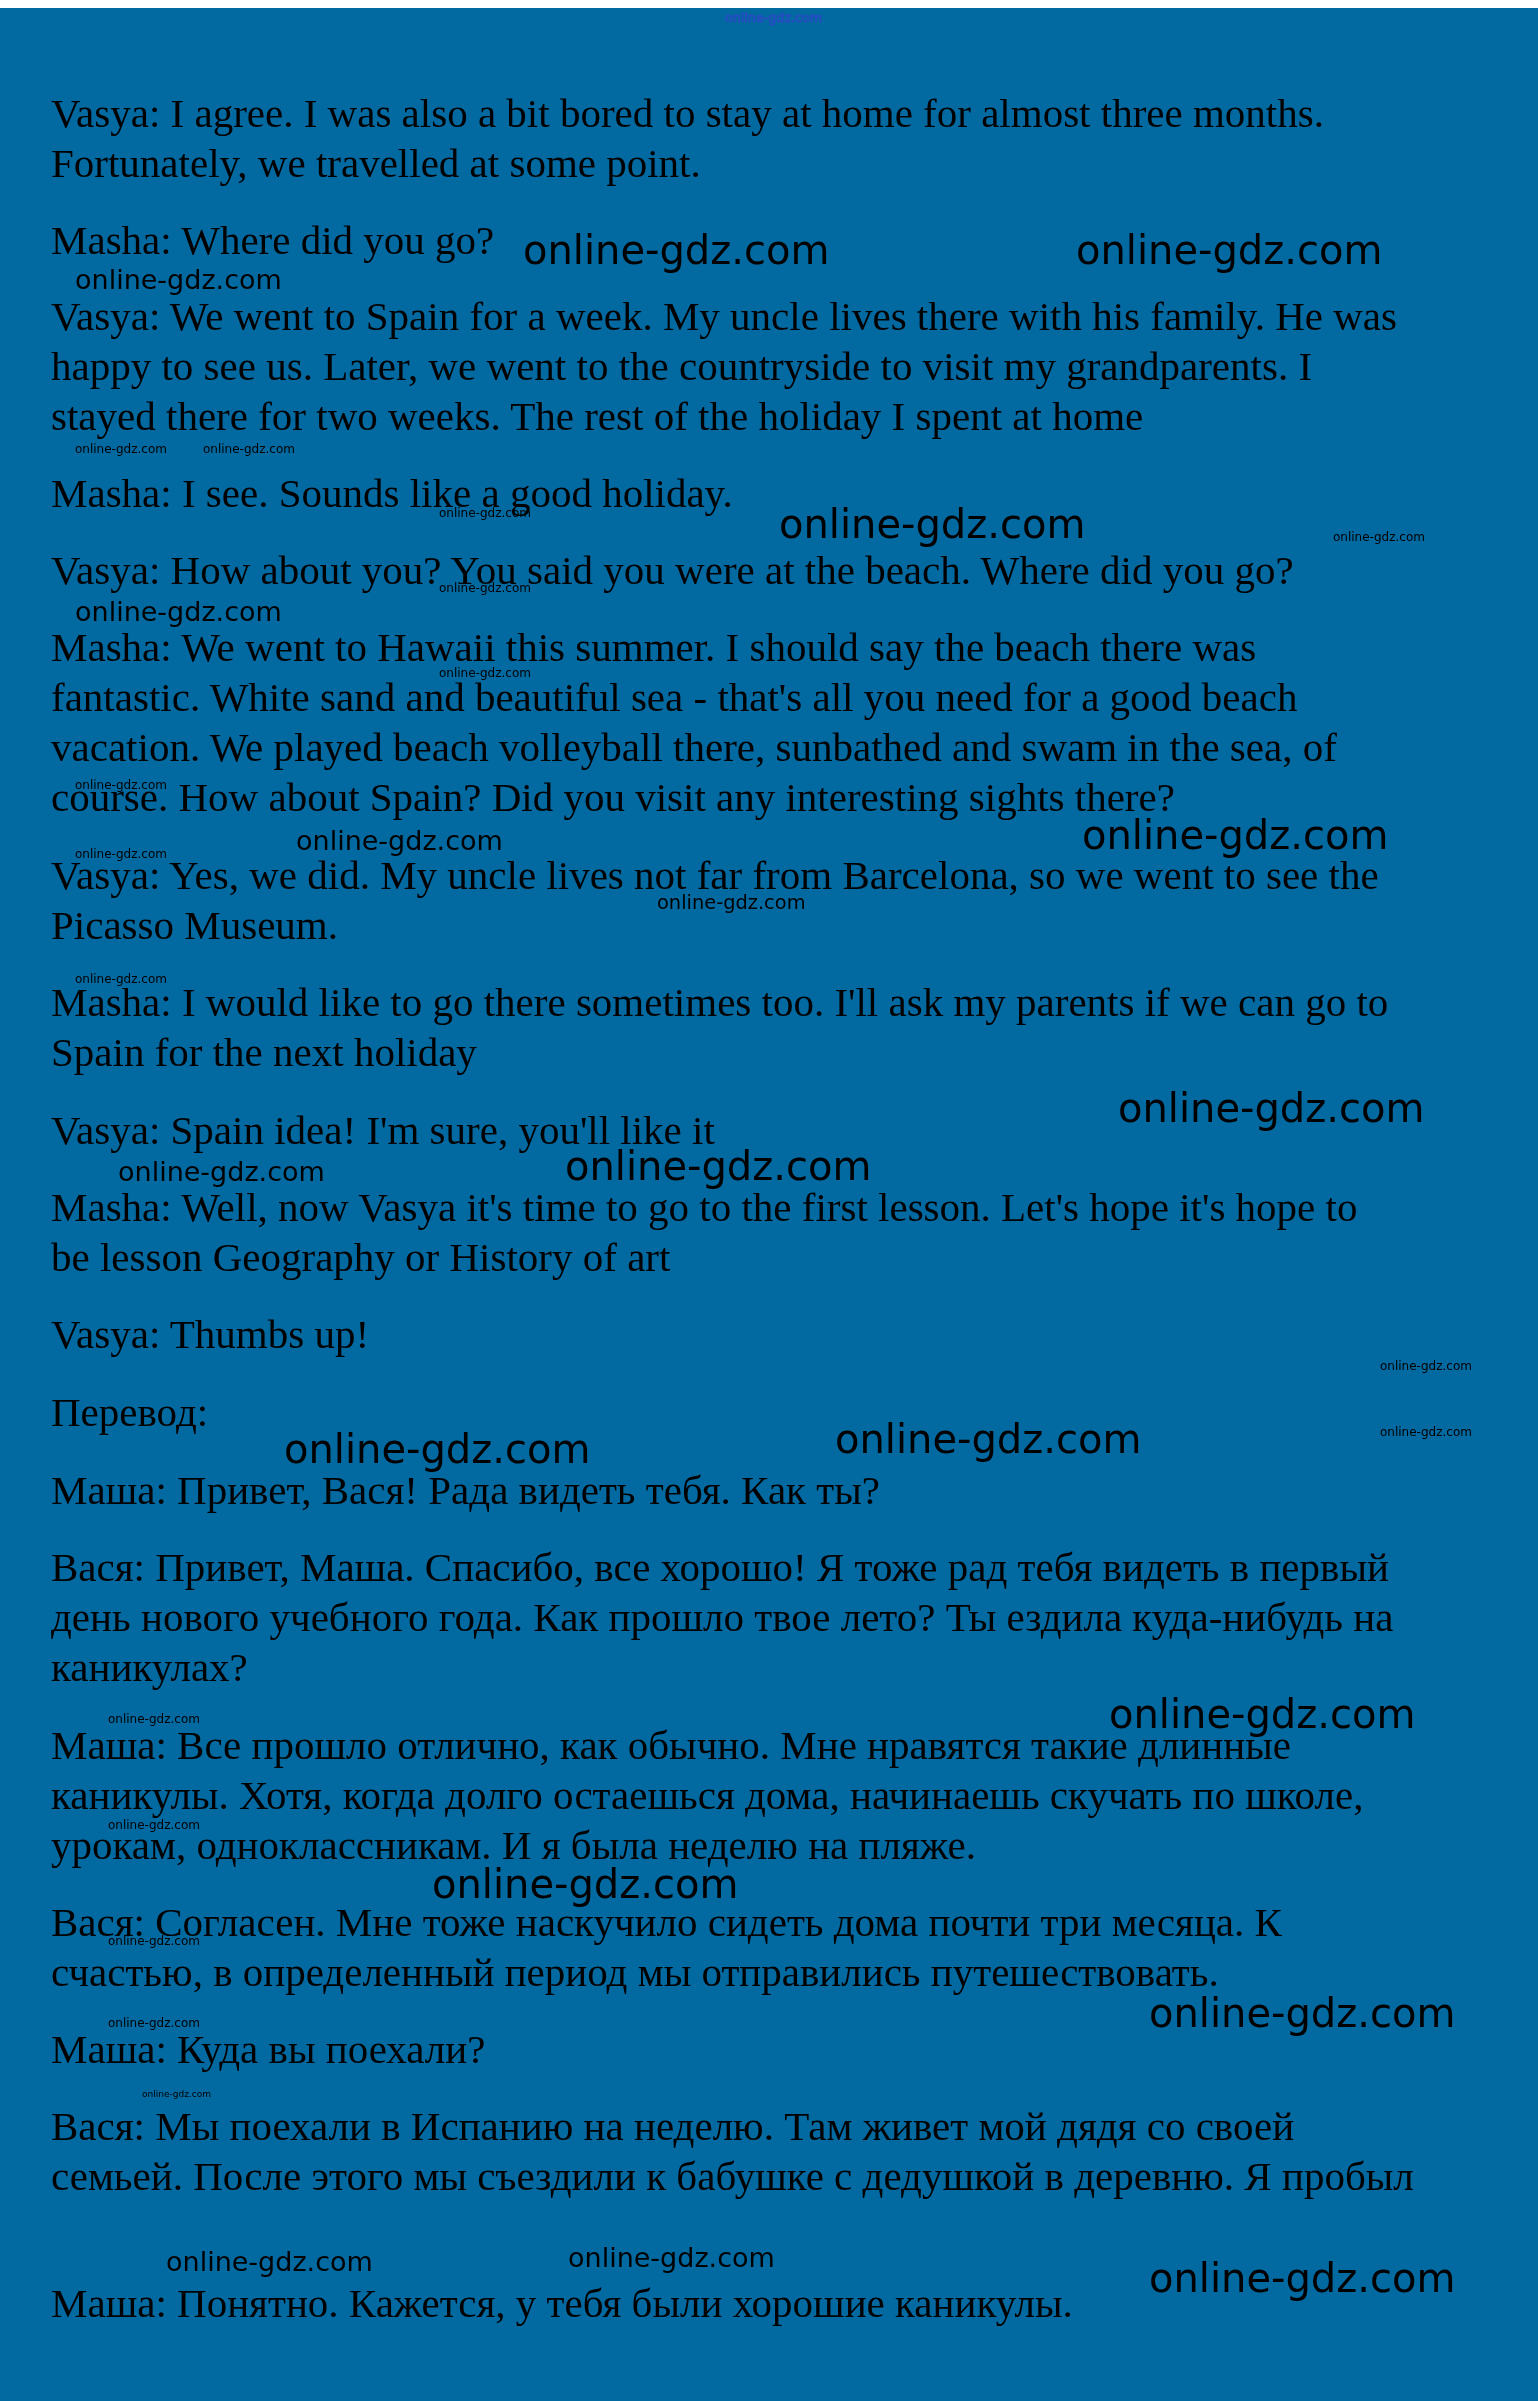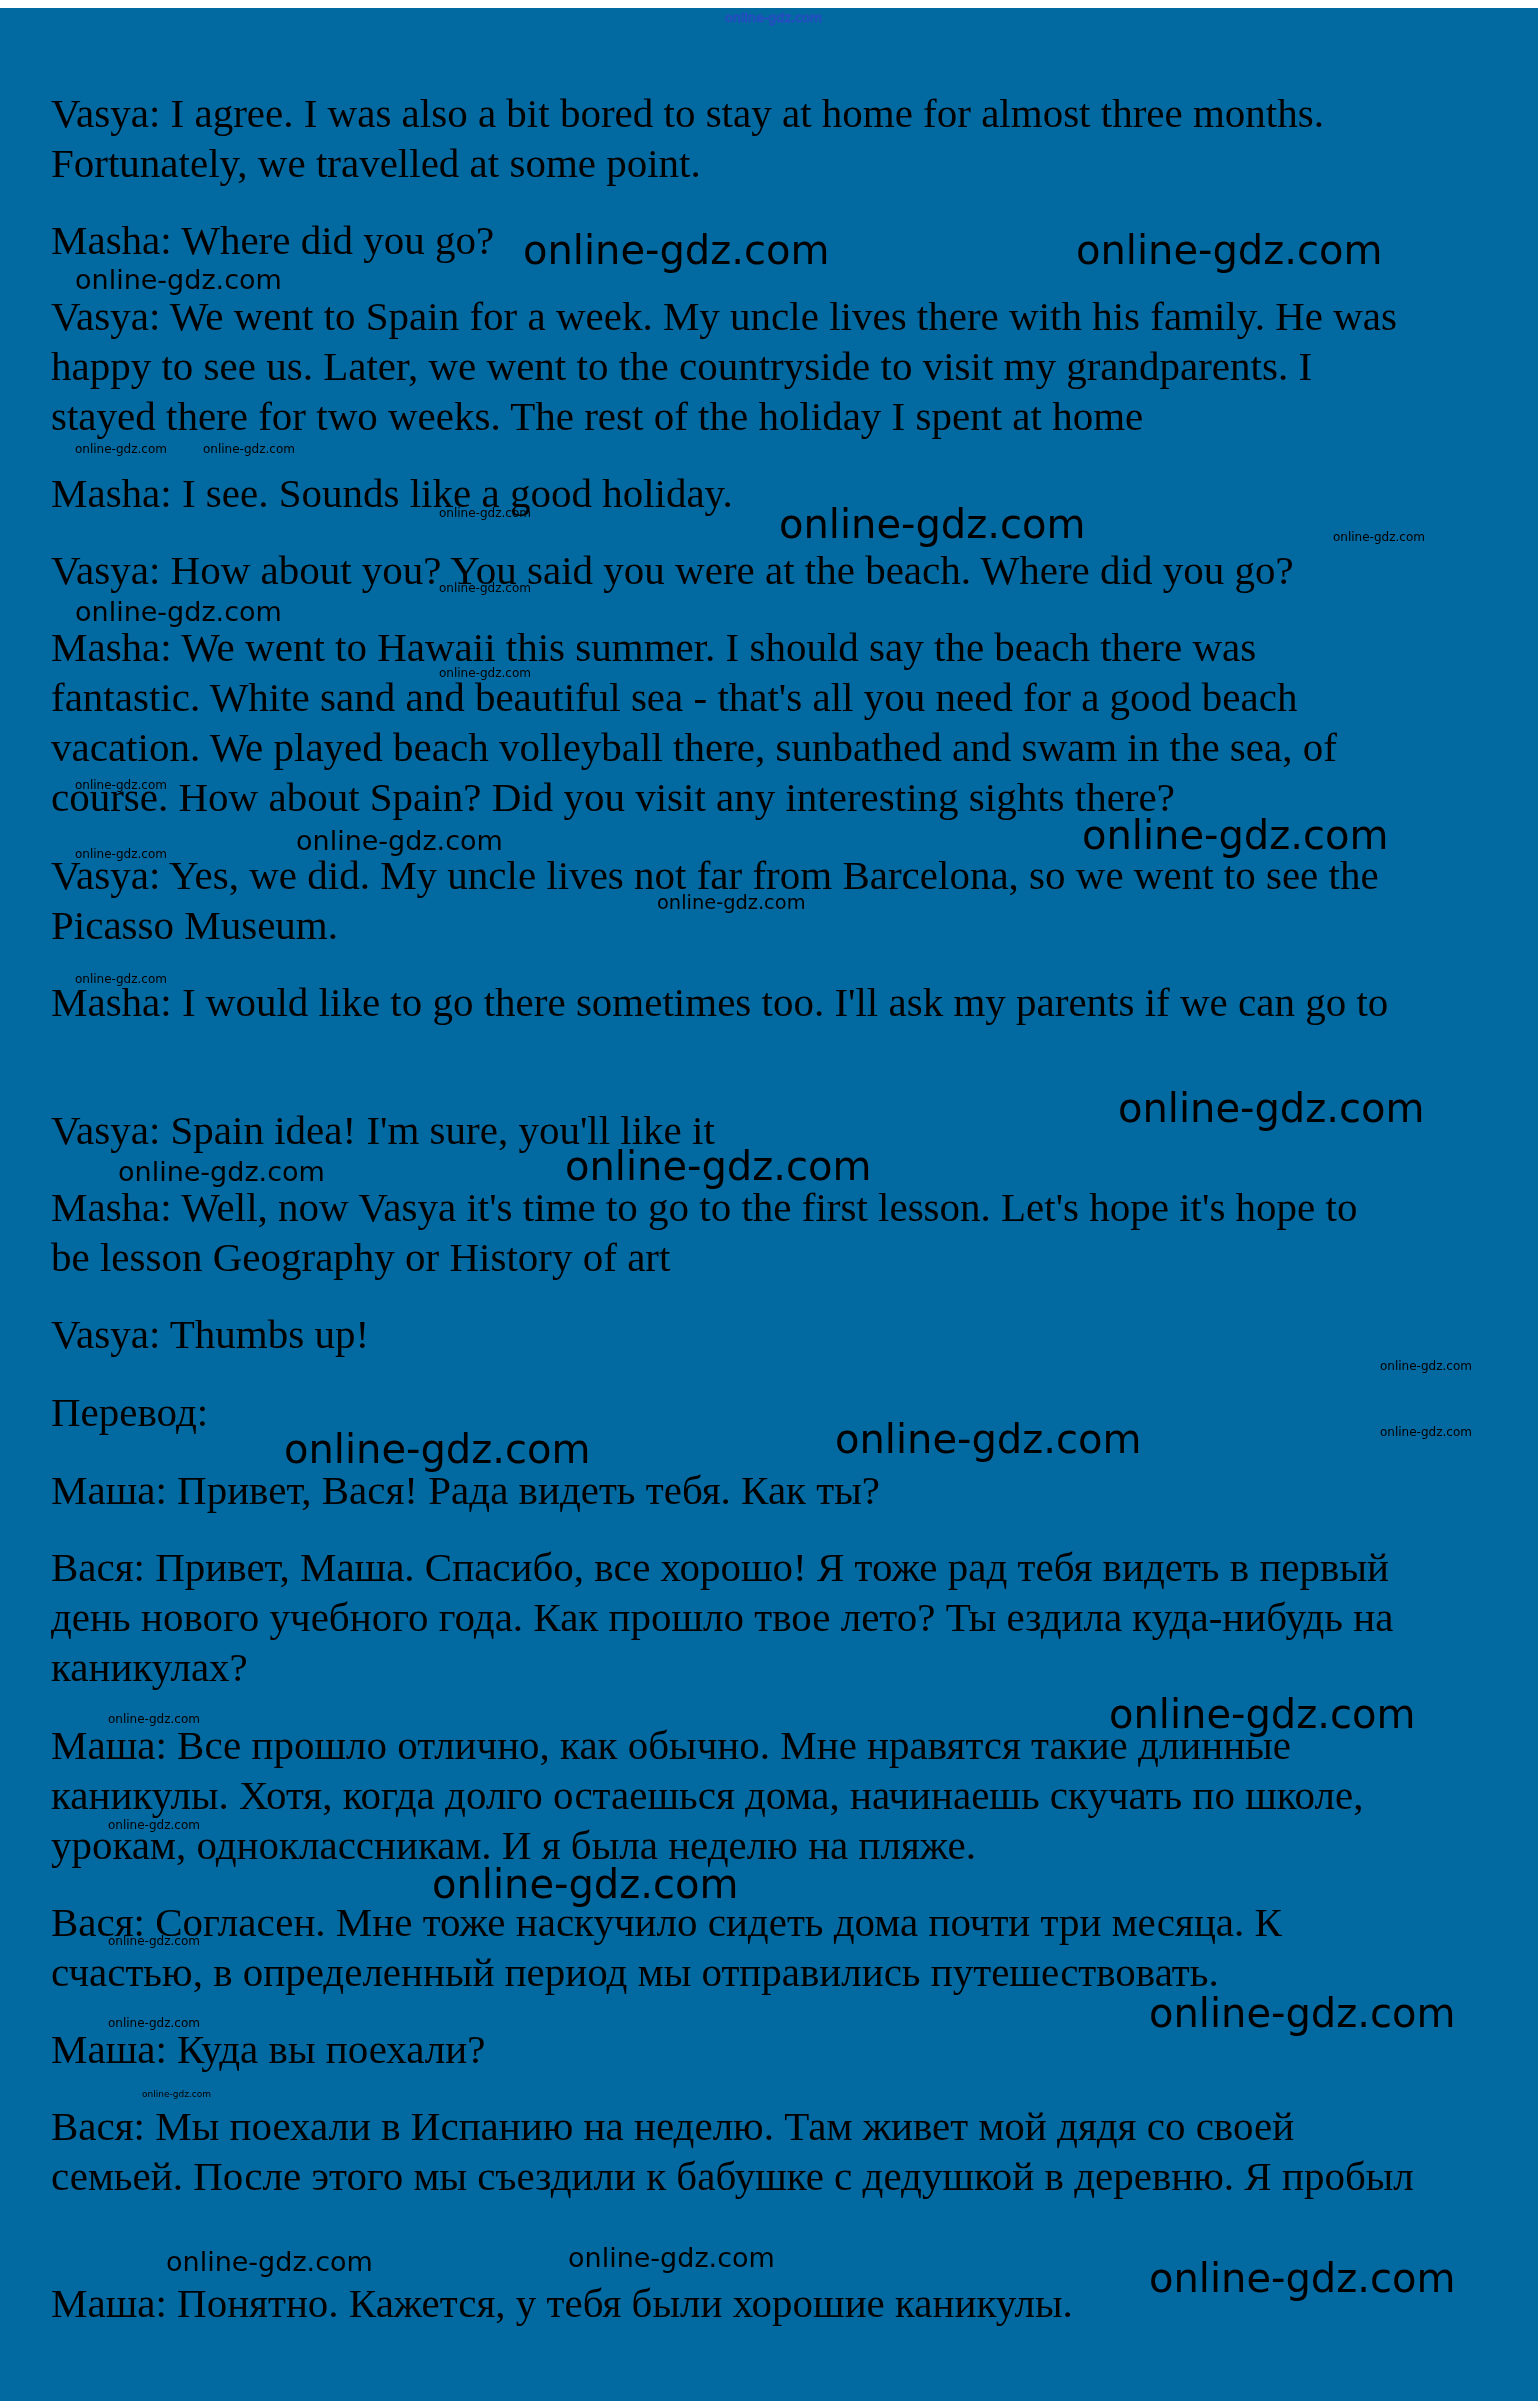--- a/index.html
+++ b/index.html
@@ -45,20 +45,21 @@
 
   <div class="line" style="top:615px">Masha: We went to Hawaii this summer. I should say the beach there was</div>
   <div class="line" style="top:665px">fantastic. White sand and beautiful sea - that's all you need for a good beach</div>
   <div class="line" style="top:715px">vacation. We played beach volleyball there, sunbathed and swam in the sea, of</div>
   <div class="line" style="top:765px">course. How about Spain? Did you visit any interesting sights there?</div>
 
   <div class="line" style="top:843px">Vasya: Yes, we did. My uncle lives not far from Barcelona, so we went to see the</div>
   <div class="line" style="top:893px">Picasso Museum.</div>
 
   <div class="line" style="top:970px">Masha: I would like to go there sometimes too. I'll ask my parents if we can go to</div>
+  <div class="line" style="top:1020px">Spain for the next holiday</div>
 
   <div class="line" style="top:1098px">Vasya: Spain idea! I'm sure, you'll like it</div>
 
   <div class="line" style="top:1175px">Masha: Well, now Vasya it's time to go to the first lesson. Let's hope it's hope to</div>
   <div class="line" style="top:1225px">be lesson Geography or History of art</div>
 
   <div class="line" style="top:1302px">Vasya: Thumbs up!</div>
 
   <div class="line" style="top:1380px">Перевод:</div>
 

